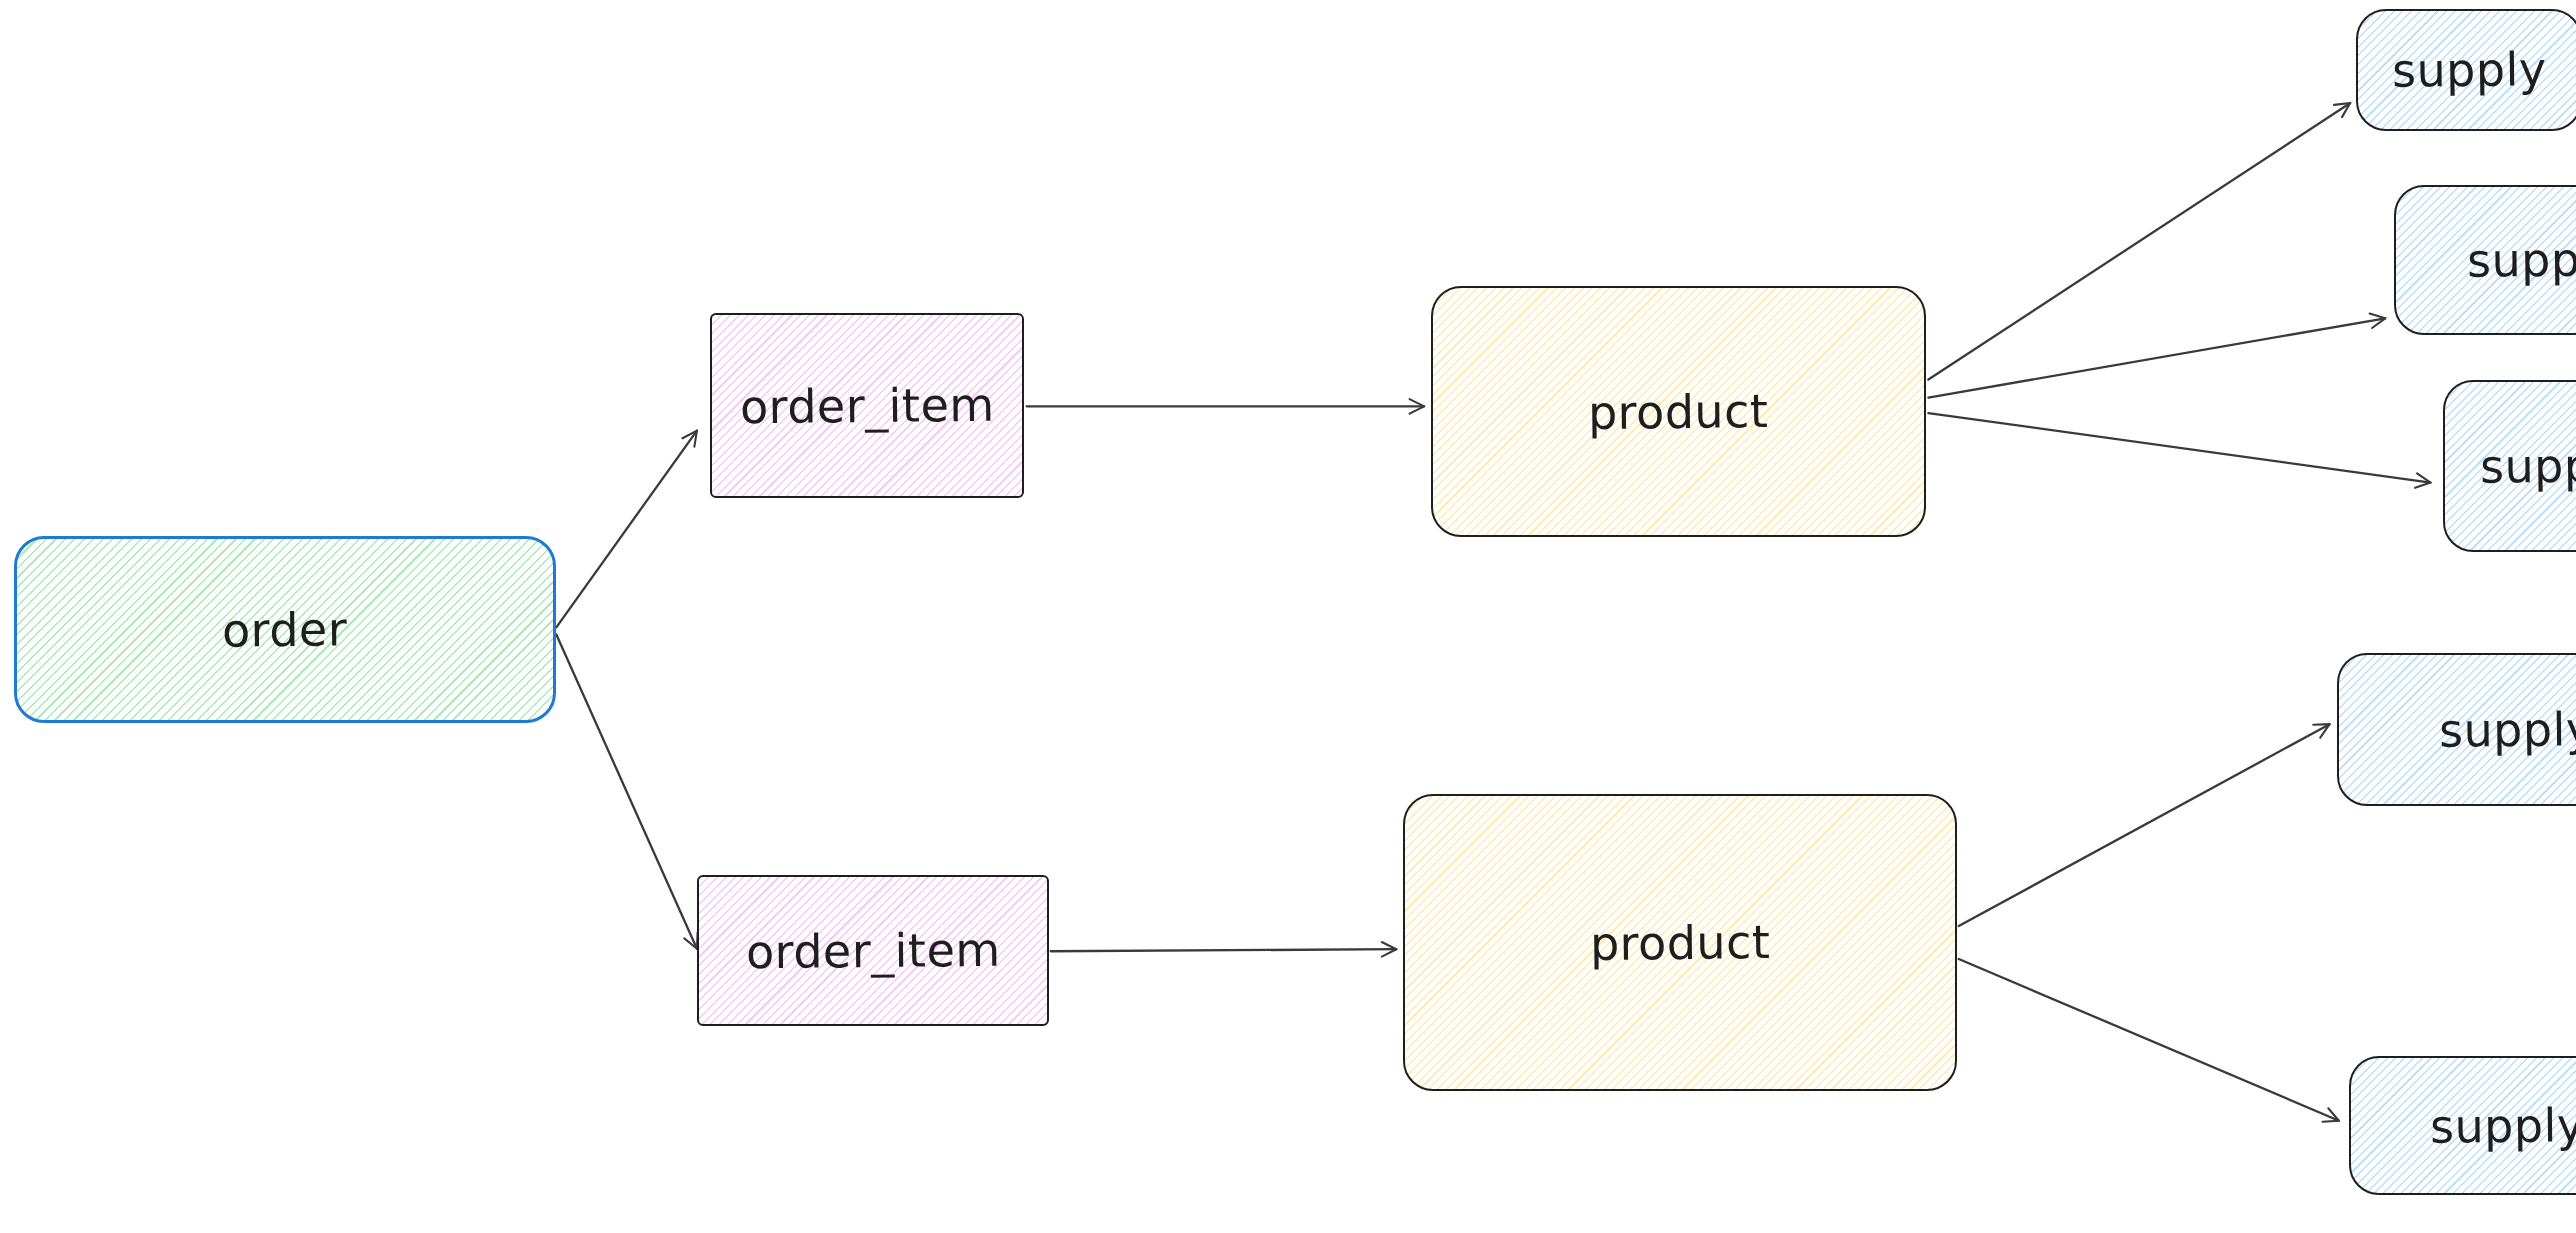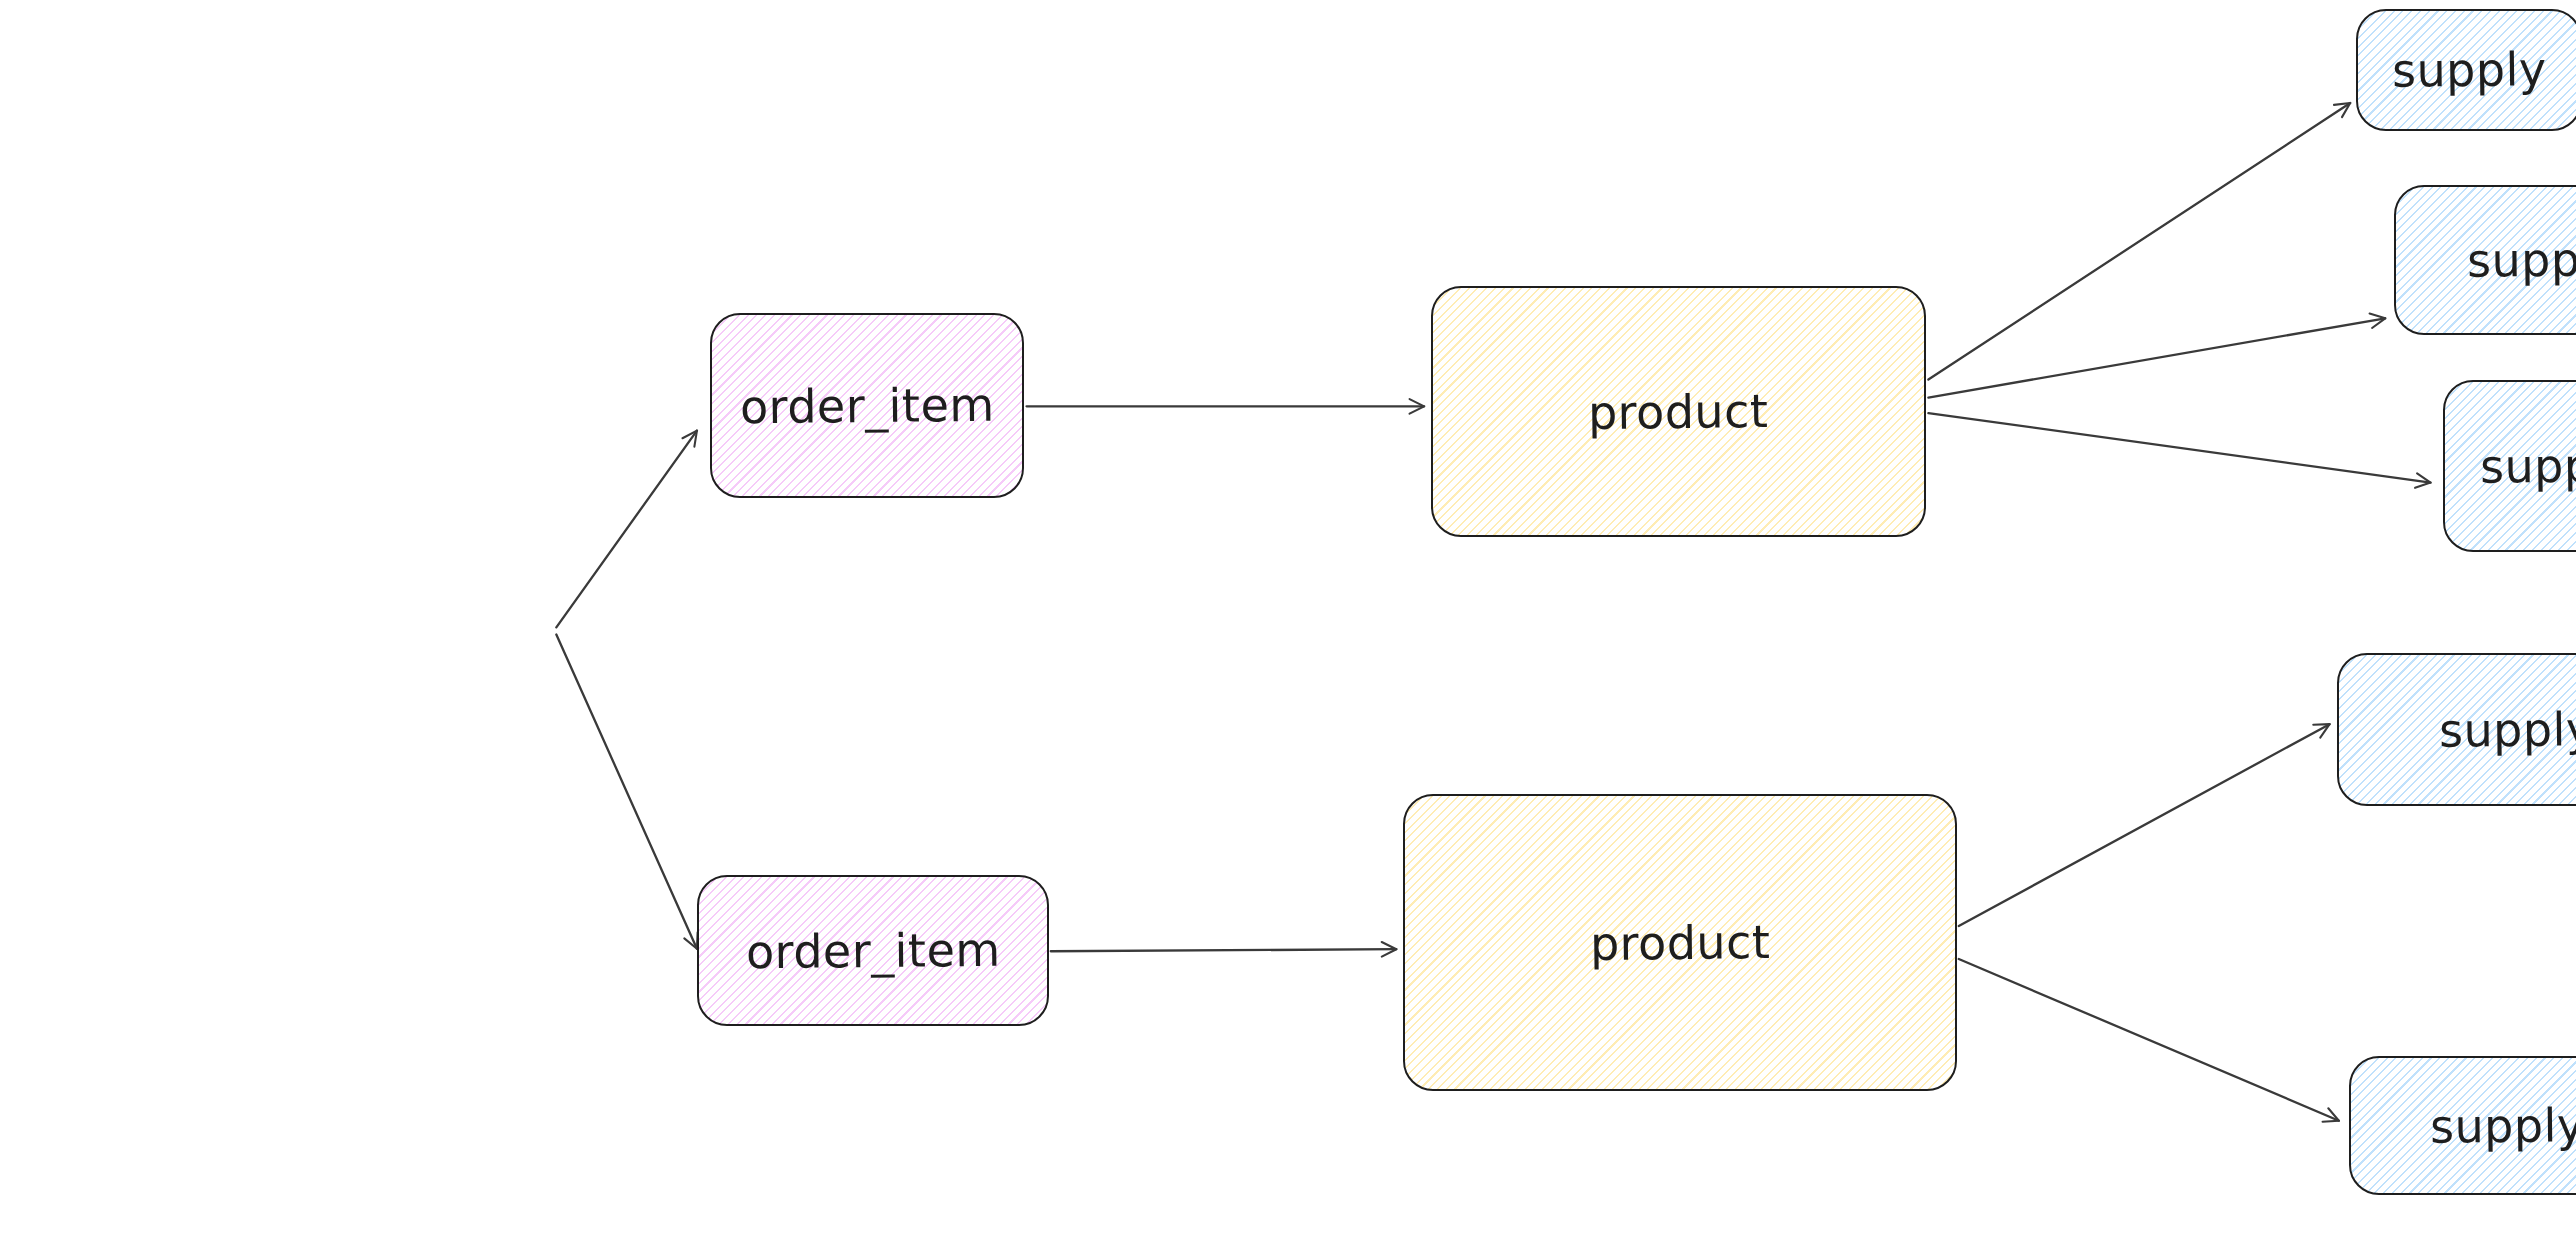--- a/index.html
+++ b/index.html
@@ -44,20 +44,21 @@
     border-color: #1f7ad4;
     border-width: 3.1px;
     background-image: repeating-linear-gradient(135deg,
       rgba(120, 220, 140, 0.60) 0px, rgba(120, 220, 140, 0.60) 1.5px,
       transparent 1.5px, transparent 6.7px);
   }
   .hatch-pink {
     background-image: repeating-linear-gradient(135deg,
       rgba(238, 160, 244, 0.55) 0px, rgba(238, 160, 244, 0.55) 1.5px,
       transparent 1.5px, transparent 6.2px);
+    border-radius: 6px;
   }
   .hatch-yellow {
     background-image: repeating-linear-gradient(135deg,
       rgba(255, 224, 130, 0.60) 0px, rgba(255, 224, 130, 0.60) 1.5px,
       transparent 1.5px, transparent 6.2px);
     align-items: center;
   }
   .hatch-blue {
     background-image: repeating-linear-gradient(135deg,
       rgba(150, 205, 250, 0.60) 0px, rgba(150, 205, 250, 0.60) 1.5px,
@@ -81,20 +82,23 @@
       <line x1="1992" y1="789" x2="2764" y2="789" marker-end="url(#arrow)"></line>
       <line x1="2039" y1="1847" x2="2710" y2="1843" marker-end="url(#arrow)"></line>
       <line x1="3743" y1="737" x2="4562" y2="200" marker-end="url(#arrow)"></line>
       <line x1="3743" y1="772" x2="4630" y2="618" marker-end="url(#arrow)"></line>
       <line x1="3743" y1="802" x2="4718" y2="937" marker-end="url(#arrow)"></line>
       <line x1="3802" y1="1798" x2="4522" y2="1406" marker-end="url(#arrow)"></line>
       <line x1="3802" y1="1862" x2="4540" y2="2176" marker-end="url(#arrow)"></line>
     </g>
   </svg>
 
+  <div class="node hatch-green" style="left:14px; top:536px; width:542px; height:187px;">
+    <span class="label">order</span>
+  </div>
 
   <div class="node hatch-pink" style="left:710px; top:313px; width:314px; height:185px;">
     <span class="label">order_item</span>
   </div>
 
   <div class="node hatch-pink" style="left:697px; top:875px; width:352px; height:151px;">
     <span class="label">order_item</span>
   </div>
 
   <div class="node hatch-yellow" style="left:1431px; top:286px; width:495px; height:251px;">

